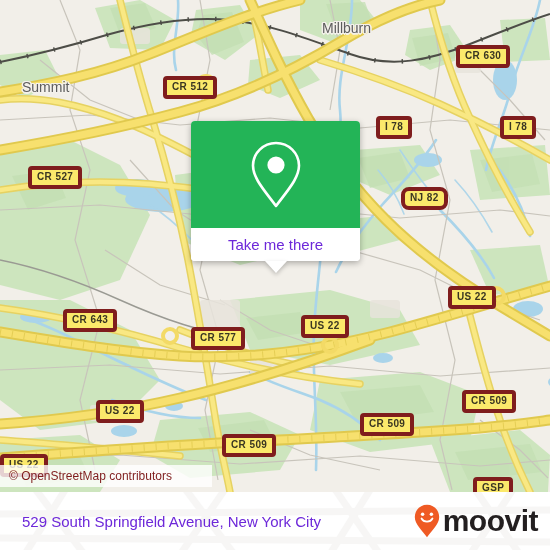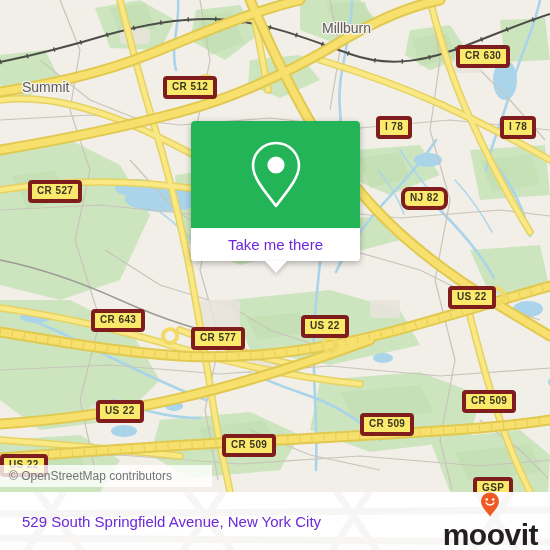--- a/index.html
+++ b/index.html
@@ -40,21 +40,21 @@
       1.5px 0 0 #f4f1ec,-1.5px 0 0 #f4f1ec,0 1.5px 0 #f4f1ec,0 -1.5px 0 #f4f1ec,
       1px 1px 0 #f4f1ec,-1px 1px 0 #f4f1ec,1px -1px 0 #f4f1ec,-1px -1px 0 #f4f1ec;
   }
 
   
   #attrib{
     position:absolute;left:0;top:465px;width:212px;height:22px;
     background:rgba(255,255,255,.80);
     display:flex;align-items:center;
     padding-left:9px;box-sizing:border-box;
-    font-size:12px;color:#737373;
+    font-size:12px;color:#7f1d1d;
     white-space:nowrap;
   }
 
   
   #popup{position:absolute;left:191px;top:121px;width:169px;z-index:40;}
   #popup .card{
     width:169px;
     border-radius:4px;
     overflow:hidden;
     background:#ffffff;
@@ -88,21 +88,21 @@
     overflow:hidden;
   }
   #footer .watermark{position:absolute;left:0;top:0;width:550px;height:58px;opacity:.55;}
   #footer .addr{
     position:absolute;left:22px;top:0;height:58px;
     display:flex;align-items:center;
     font-size:15px;color:#6d28d9;white-space:nowrap;
   }
   #footer .brand{
     position:absolute;right:12px;top:0;height:58px;
-    display:flex;align-items:center;gap:3px;flex-direction:column;
+    display:flex;align-items:center;gap:3px;
   }
   #footer .brand .word{
     font-size:30px;font-weight:bold;color:#231f20;letter-spacing:-.5px;
     line-height:30px;
   }
 </style>
 </head>
 <body>
 
 <div id="app">
@@ -277,22 +277,22 @@
     </svg>
 
     <div class="place" style="left:22px;top:79px;">Summit</div>
     <div class="place" style="left:322px;top:20px;">Millburn</div>
 
     <div class="shield" style="left:163px;top:76px;">CR 512</div>
     <div class="shield" style="left:456px;top:45px;">CR 630</div>
     <div class="shield" style="left:376px;top:116px;">I 78</div>
     <div class="shield" style="left:500px;top:116px;">I 78</div>
     <div class="shield" style="left:401px;top:187px;border-radius:8px;">NJ 82</div>
-    <div class="shield" style="left:28px;top:180px;">CR 527</div>
-    <div class="shield" style="left:63px;top:309px;margin-left:28px;">CR 643</div>
+    <div class="shield" style="left:28px;top:166px;">CR 527</div>
+    <div class="shield" style="left:63px;top:309px;">CR 643</div>
     <div class="shield" style="left:448px;top:286px;">US 22</div>
     <div class="shield" style="left:301px;top:315px;">US 22</div>
     <div class="shield" style="left:191px;top:327px;">CR 577</div>
     <div class="shield" style="left:96px;top:400px;">US 22</div>
     <div class="shield" style="left:462px;top:390px;">CR 509</div>
     <div class="shield" style="left:360px;top:413px;">CR 509</div>
     <div class="shield" style="left:222px;top:434px;">CR 509</div>
     <div class="shield" style="left:0px;top:454px;">US 22</div>
     <div class="shield" style="left:473px;top:477px;">GSP</div>
 

